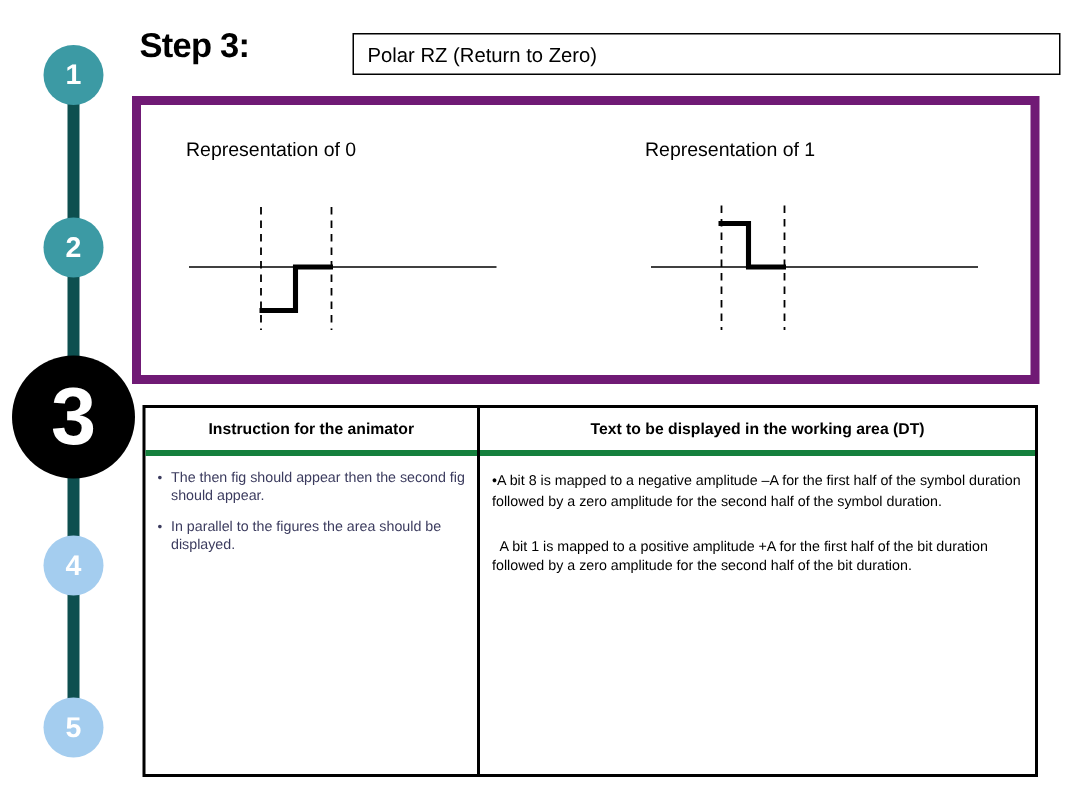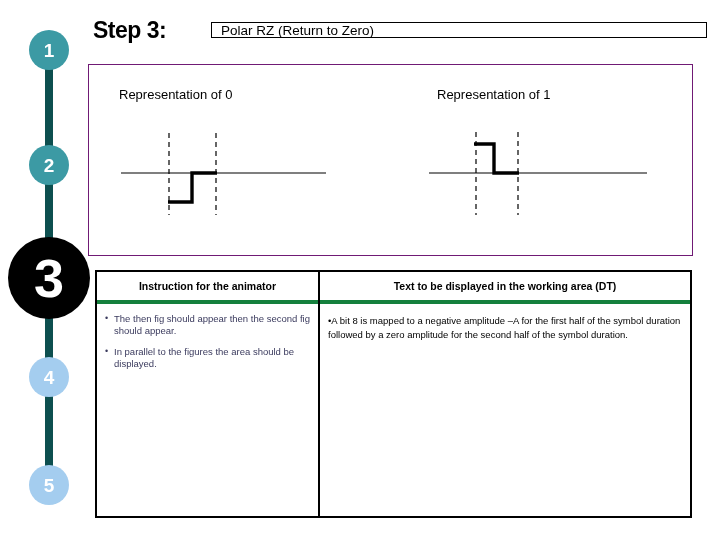--- a/index.html
+++ b/index.html
@@ -73,55 +73,55 @@
     left: 0;
     top: -1px;
     font-size: 23px;
     font-weight: bold;
     color: #000000;
     letter-spacing: -0.5px;
     white-space: nowrap;
   }
   #title-box {
     position: absolute;
-    left: 118px;
+    left: 142px;
     top: 4px;
     right: 0;
-    height: 16px;
+    height: 28px;
     border: 1px solid #000000;
     box-sizing: border-box;
     display: flex;
     align-items: center;
     padding-left: 9px;
   }
   #title-text {
     font-size: 13.5px;
     color: #000000;
     white-space: nowrap;
   }
 
   
   #figure-panel {
     position: absolute;
     left: 88px;
     top: 64px;
     width: 605px;
     height: 192px;
-    border: 1px solid #701a75;
+    border: 6px solid #701a75;
     box-sizing: border-box;
   }
   .rep-caption {
     position: absolute;
     top: 22px;
     font-size: 13px;
     color: #000000;
     white-space: nowrap;
   }
   #rep0-caption { left: 30px; }
-  #rep1-caption { left: 348px; }
+  #rep1-caption { left: 336px; }
 
   .waveform {
     position: absolute;
     top: 58px;
   }
   #rep0-wave { left: 22px; }
   #rep1-wave { left: 330px; }
 
   
   #instruction-table {
@@ -265,16 +265,17 @@
         <span class="bullet-text">In parallel to the figures the area should be displayed.</span>
       </div>
 
     </div>
   </div>
 
   <div class="tbl-col" id="col-right">
     <div class="tbl-head">Text to be displayed in the working area (DT)</div>
     <div class="tbl-body">
       <p class="para" id="para-0">•A bit 8 is mapped to a negative amplitude –A for the first half of the symbol duration followed by a zero amplitude for the second half of the symbol duration.</p>
+      <p class="para" id="para-1">A bit 1 is mapped to a positive amplitude +A for the first half of the bit duration followed by a zero amplitude for the second half of the bit duration.</p>
     </div>
   </div>
 
 </div>
 
 </body></html>

